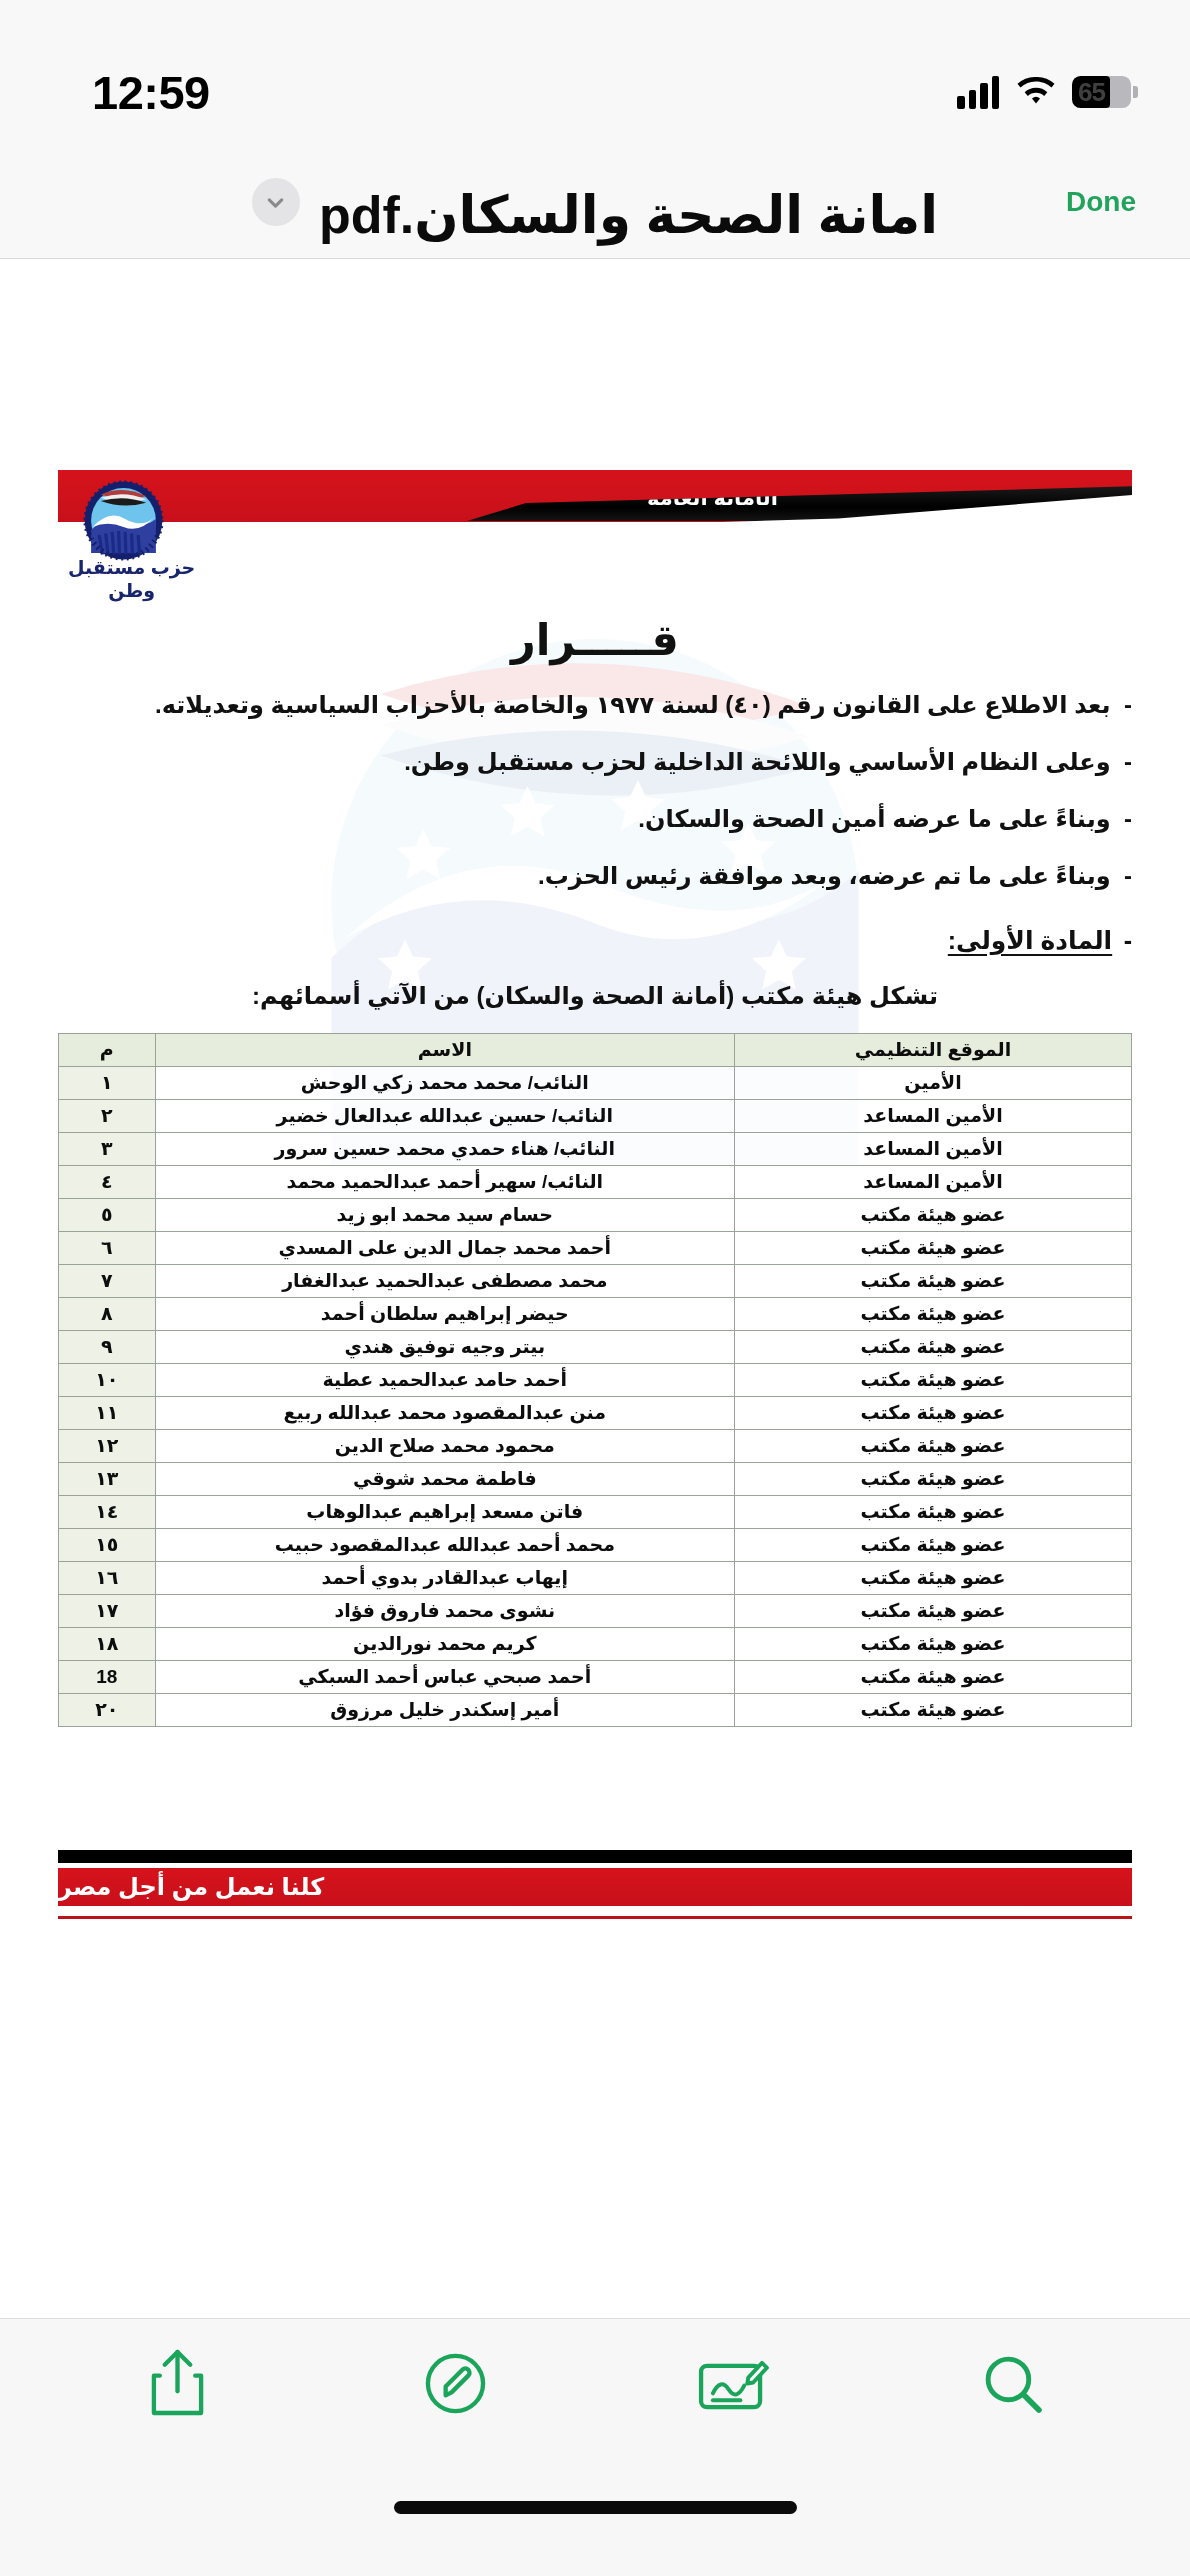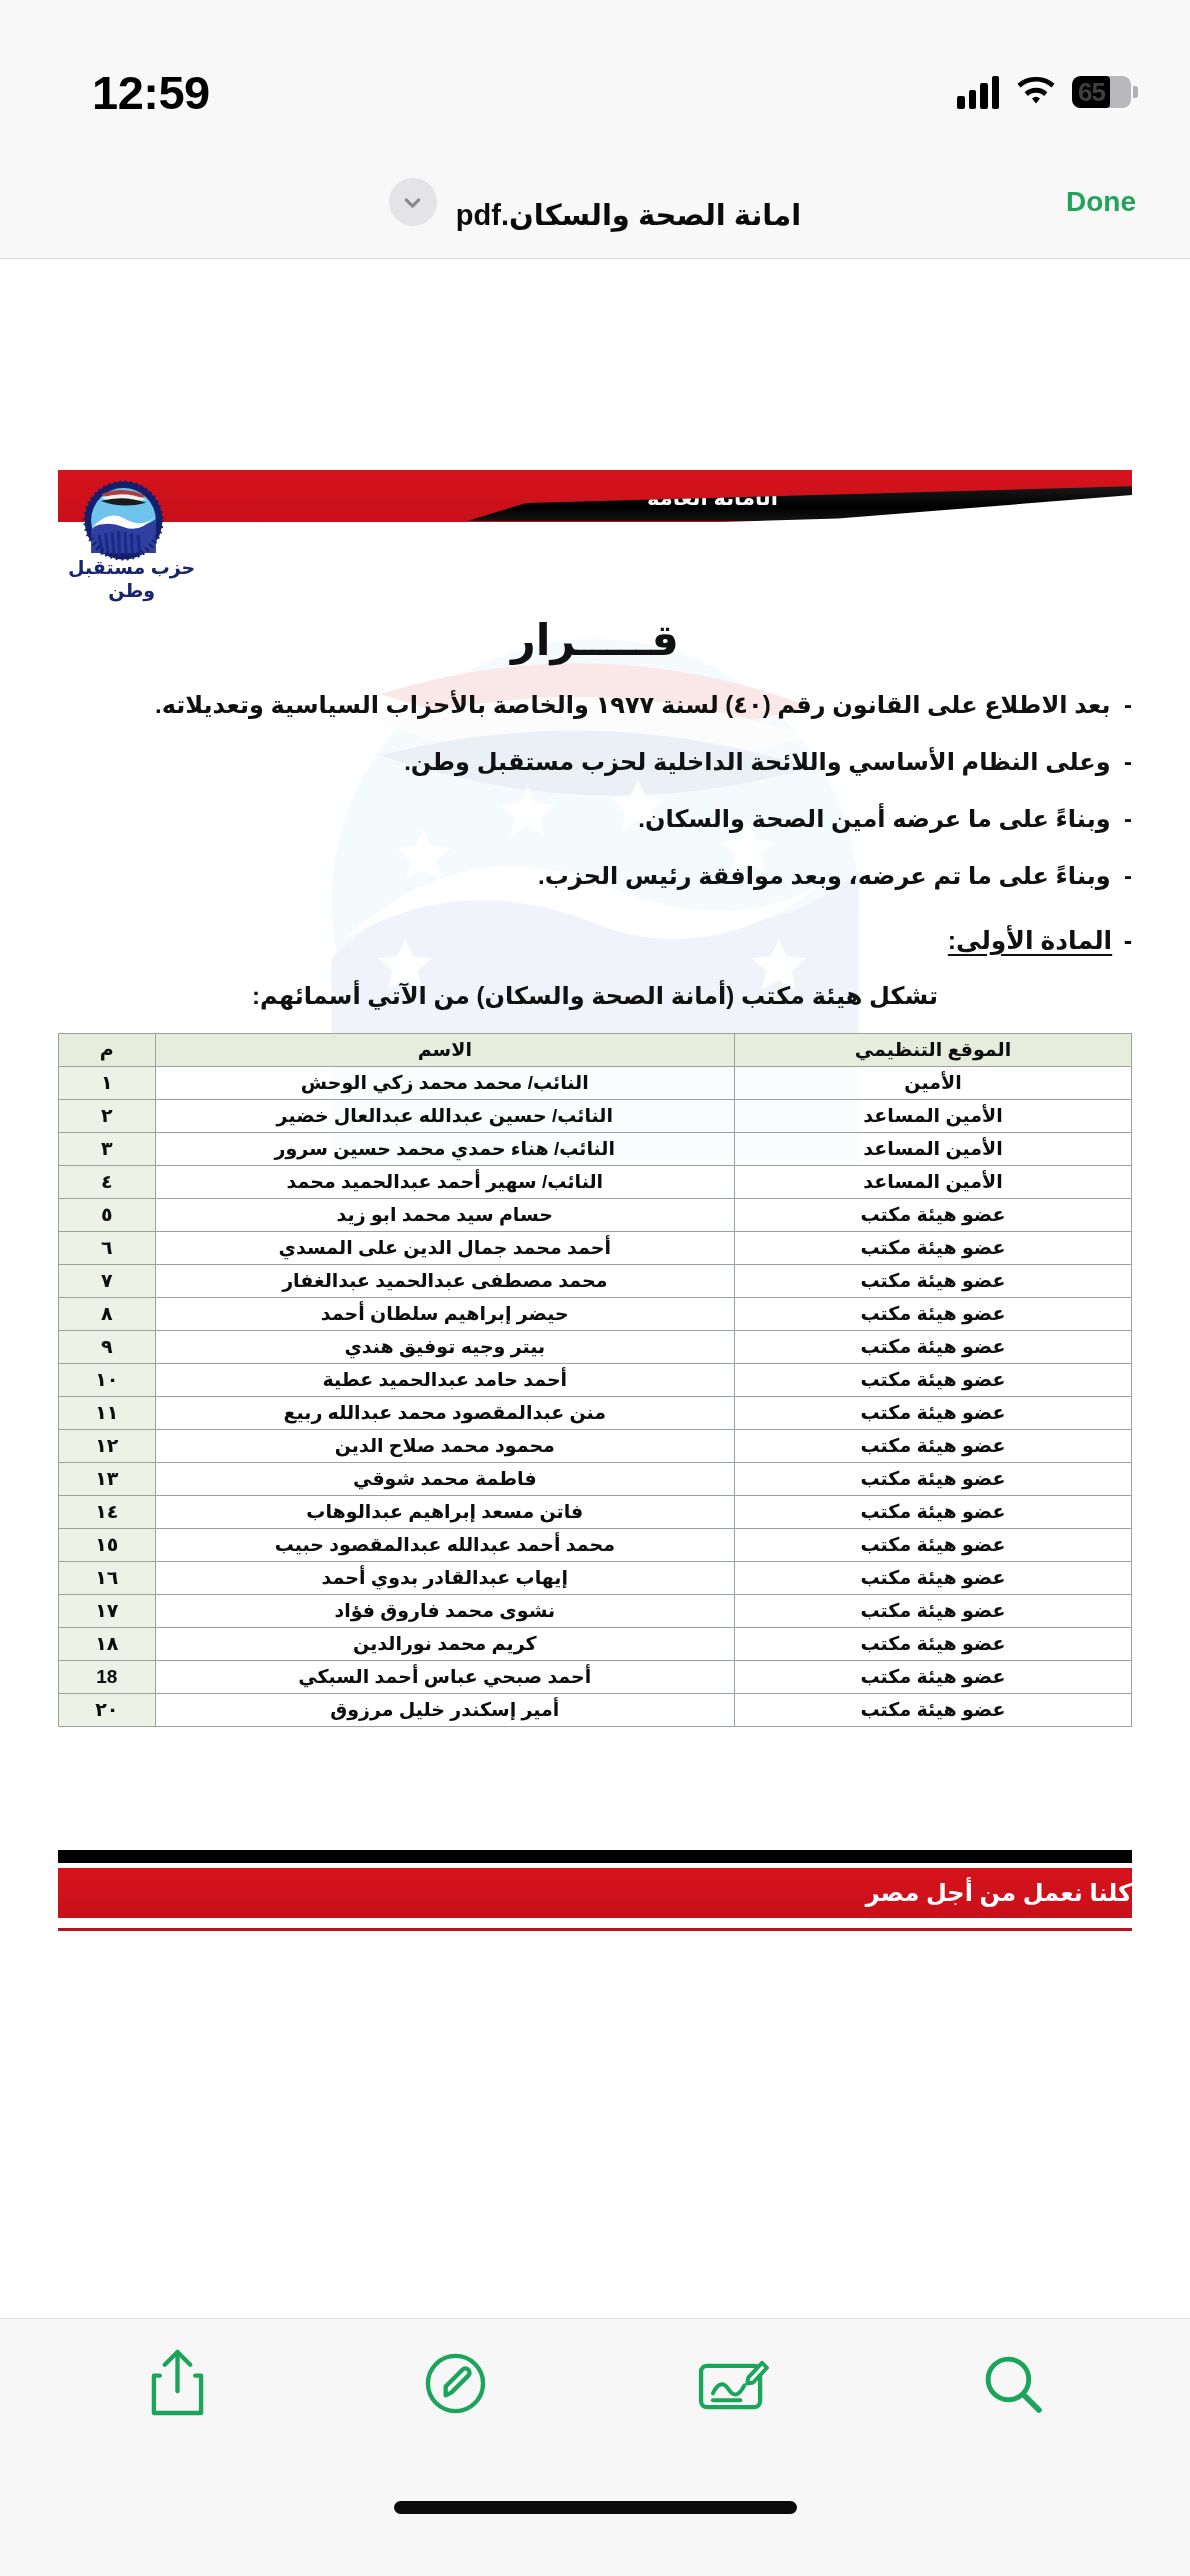--- a/index.html
+++ b/index.html
@@ -112,21 +112,21 @@
     align-items: center;
     justify-content: center;
   }
   .nav-center {
     display: flex;
     align-items: center;
     gap: 19px;
     direction: rtl;
   }
   .nav-title {
-    font-size: 29px;
+    font-size: 52px;
     font-weight: 600;
     color: #0b0b0b;
     white-space: nowrap;
     direction: rtl;
     unicode-bidi: plaintext;
     margin-top: 26px;
   }
   .chevron-btn {
     width: 48px;
     height: 48px;
@@ -339,25 +339,25 @@
   .doc-footer {
     margin: 123px 58px 0 58px;
     position: relative;
   }
   .ft-black-top {
     height: 13.4px;
     background: #000;
     margin-bottom: 4.8px;
   }
   .ft-red {
-    height: 50px;
+    height: 38px;
     background: linear-gradient(180deg, #d6131c 0%, #c8101a 100%);
     display: flex;
     align-items: center;
-    justify-content: flex-end;
+    justify-content: flex-start;
   }
   .ft-slogan {
     font-size: 24px;
     font-weight: 700;
     color: #ffffff;
     direction: rtl;
     letter-spacing: 0.5px;
   }
   .ft-thin-line {
     height: 2.9px;

